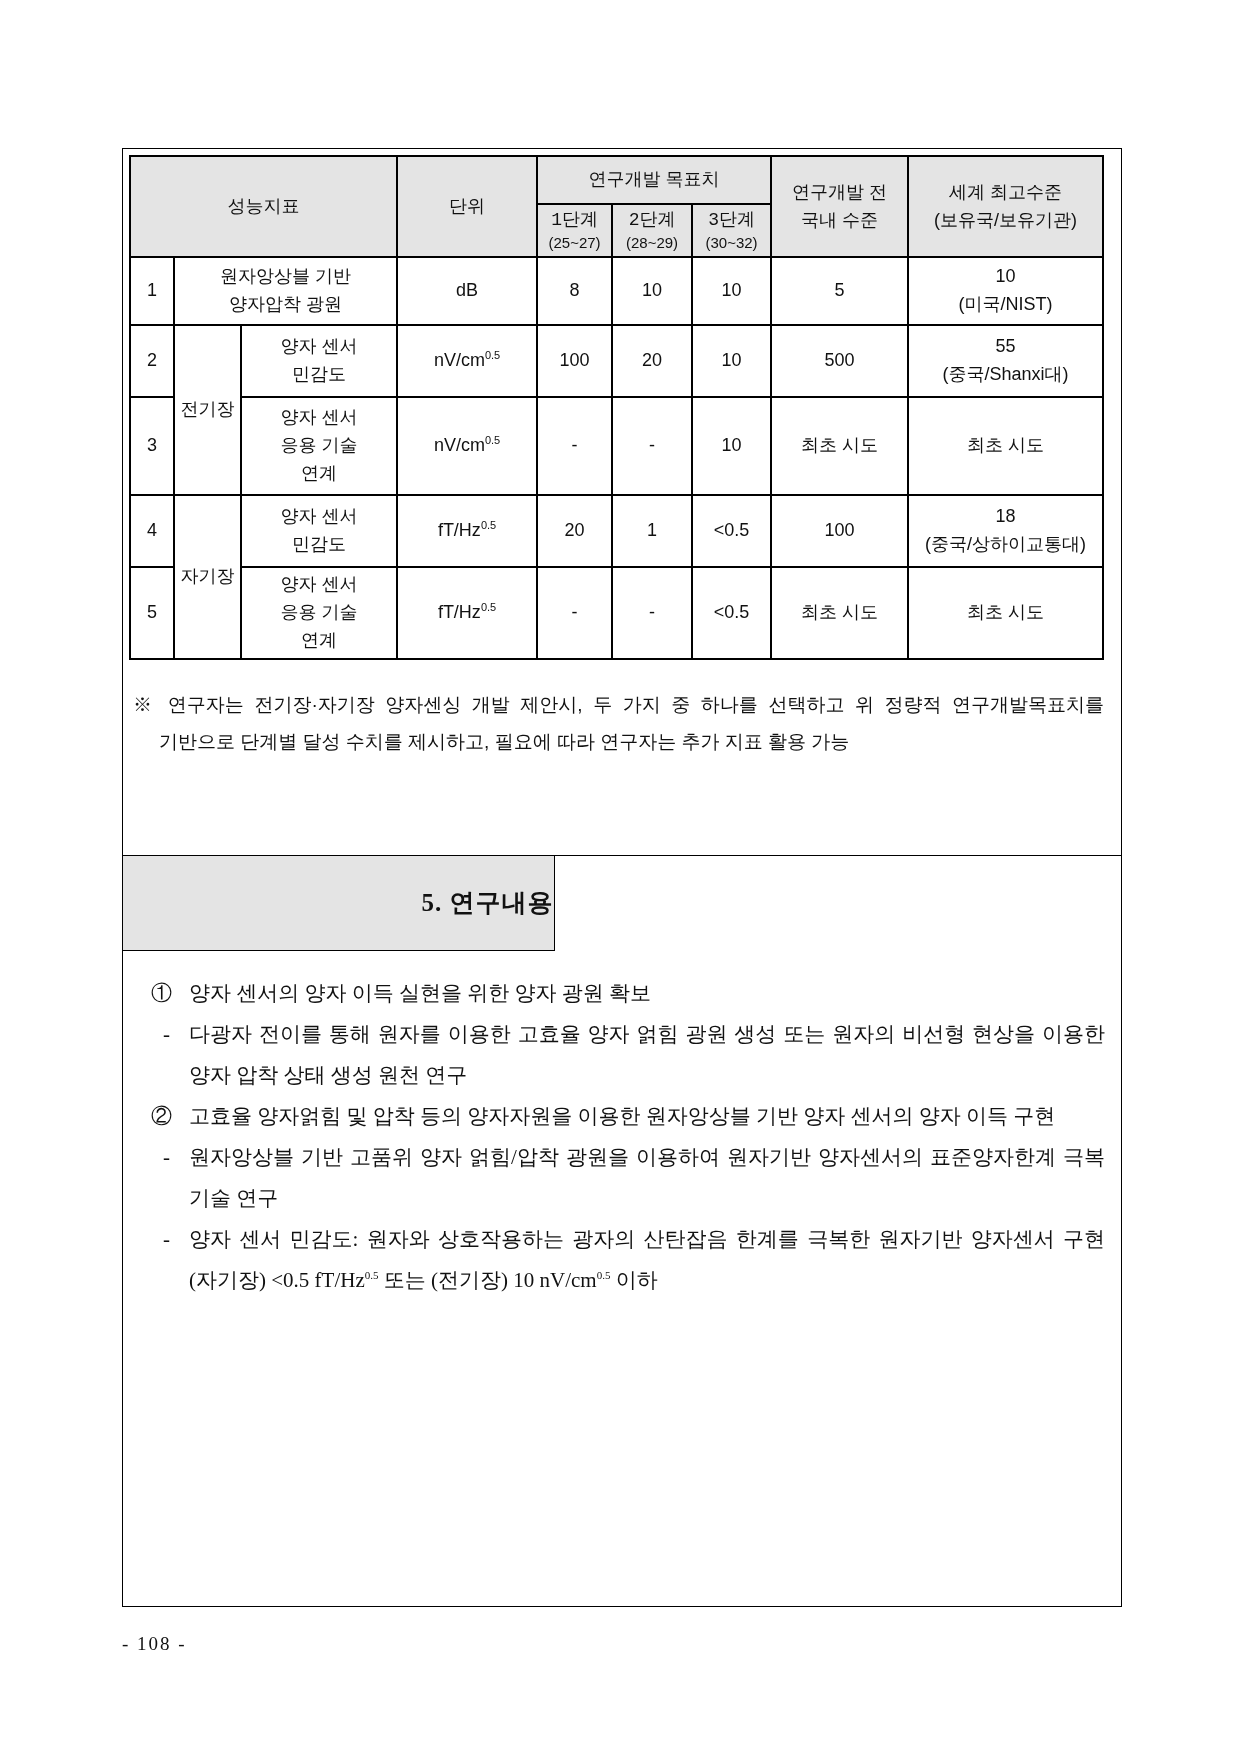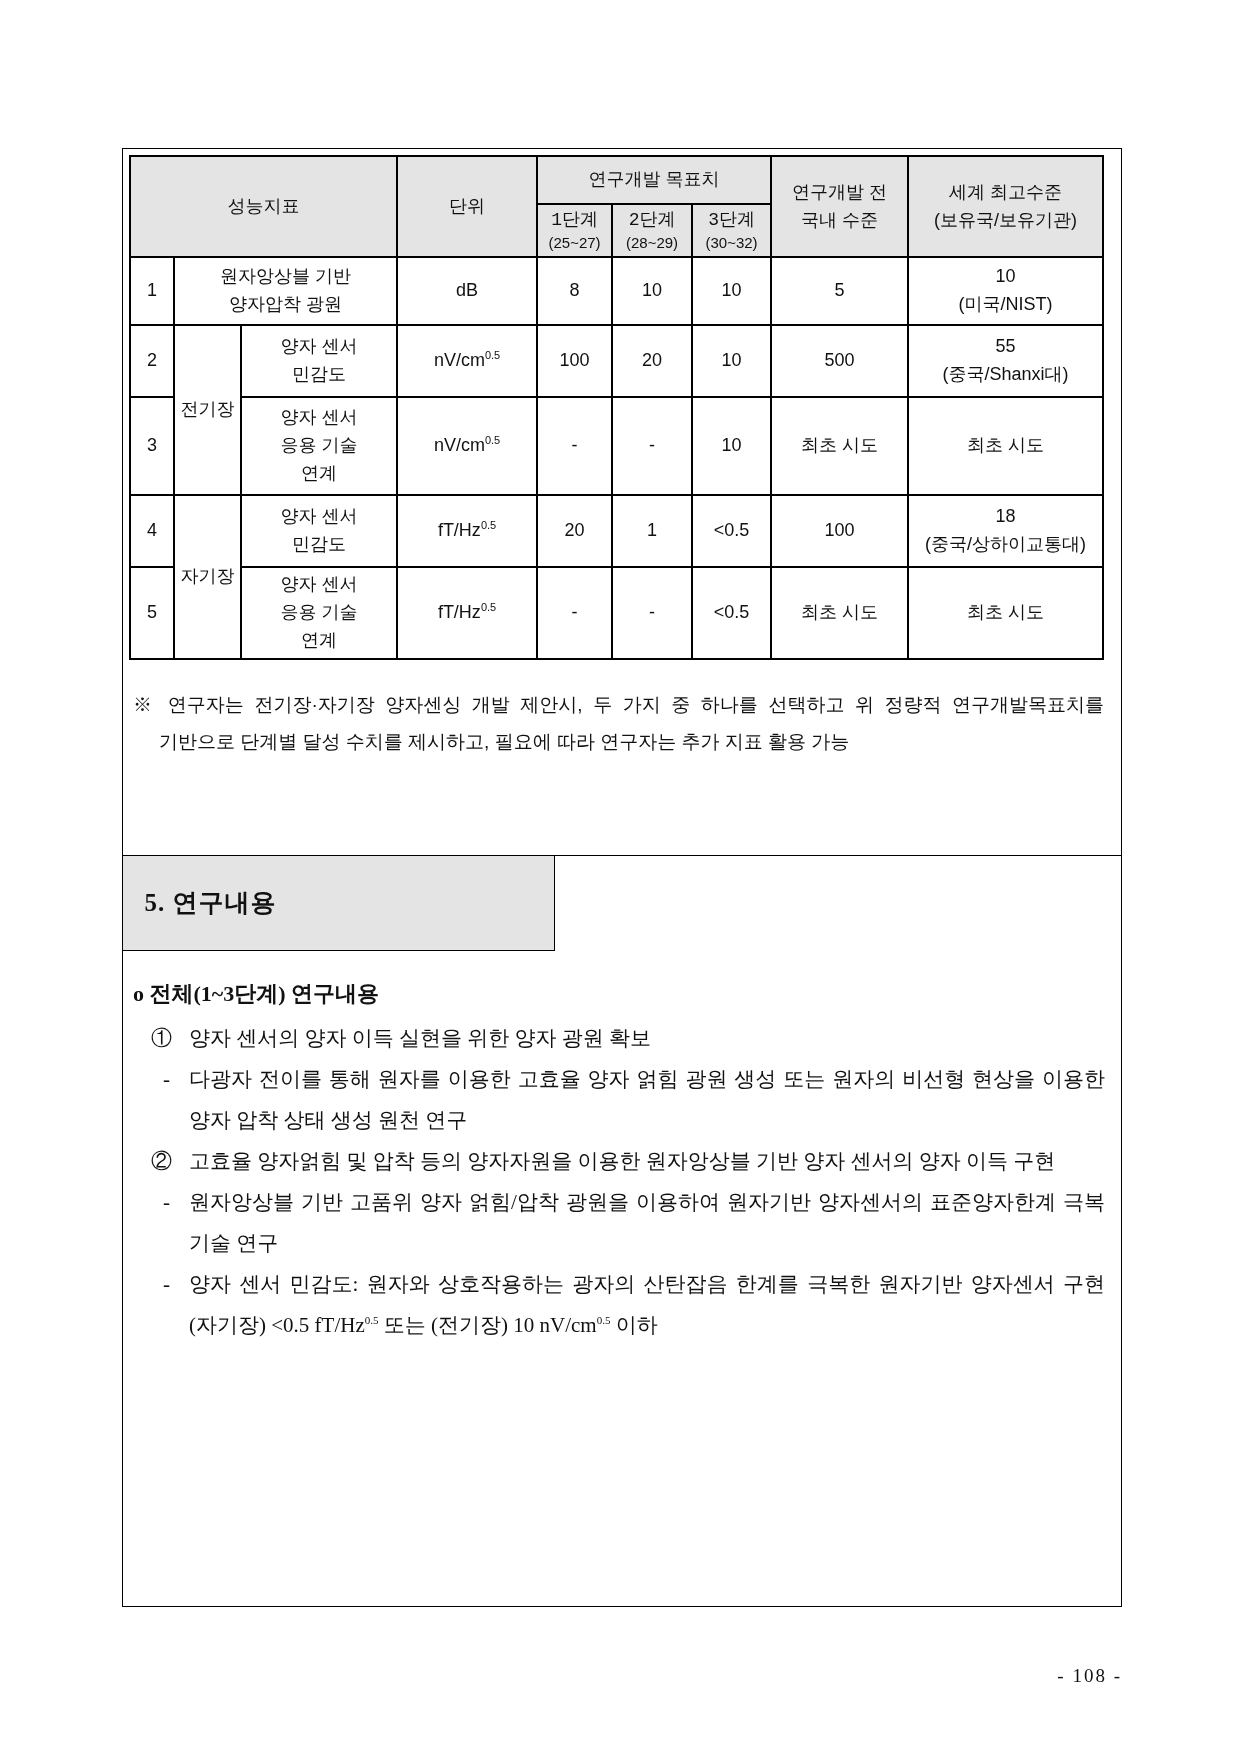--- a/index.html
+++ b/index.html
@@ -75,42 +75,43 @@
     background: #e4e4e4;
     border: 1.5px solid #000;
     margin: -1.5px 0 0 -1.5px;
     display: flex;
     align-items: center;
     padding-left: 22px;
     font-family: "Liberation Serif", serif;
     font-size: 25px;
     font-weight: bold;
     letter-spacing: 1px;
+    justify-content: flex-end;
   }
   .body-content {
     padding: 22px 16px 0 10px;
     font-family: "Liberation Serif", serif;
     font-size: 21px;
     line-height: 41px;
     text-align: justify;
     word-break: keep-all;
   }
   .b-head {
     font-weight: bold;
     font-size: 22px;
     margin-bottom: 4px;
   }
   .b-item { padding-left: 56px; }
   .mk { display: inline-block; width: 38px; text-indent: 0; margin-left: -38px; }
   .mk.dash { width: 26px; margin-left: -26px; }
 
   
   .footer {
-    margin-top: 58px;
-    text-align: right;
+    margin-top: 26px;
+    text-align: left;
     font-family: "Liberation Serif", serif;
     font-size: 19px;
     letter-spacing: 2px;
   }
 </style>
 </head>
 <body>
 
 <div class="page">
 
@@ -246,21 +247,20 @@
       <span>연구자는 전기장·자기장 양자센싱 개발 제안시, 두 가지 중 하나를 선택하고 위 정량적 연구개발목표치를 기반으로 단계별 달성 수치를 제시하고, 필요에 따라 연구자는 추가 지표 활용 가능</span>
     </div>
   </div>
 
   <div class="lower-box">
     <div class="section-header">
       <span>5. 연구내용</span>
     </div>
 
     <div class="body-content">
-      <div class="b-head">o 전체(1~3단계) 연구내용</div>
 
       <div class="b-item">
         <span class="mk">①</span><span>양자 센서의 양자 이득 실현을 위한 양자 광원 확보</span>
       </div>
       <div class="b-item">
         <span class="mk dash">-</span><span>다광자 전이를 통해 원자를 이용한 고효율 양자 얽힘 광원 생성 또는 원자의 비선형 현상을 이용한 양자 압착 상태 생성 원천 연구</span>
       </div>
       <div class="b-item">
         <span class="mk">②</span><span>고효율 양자얽힘 및 압착 등의 양자자원을 이용한 원자앙상블 기반 양자 센서의 양자 이득 구현</span>
       </div>

